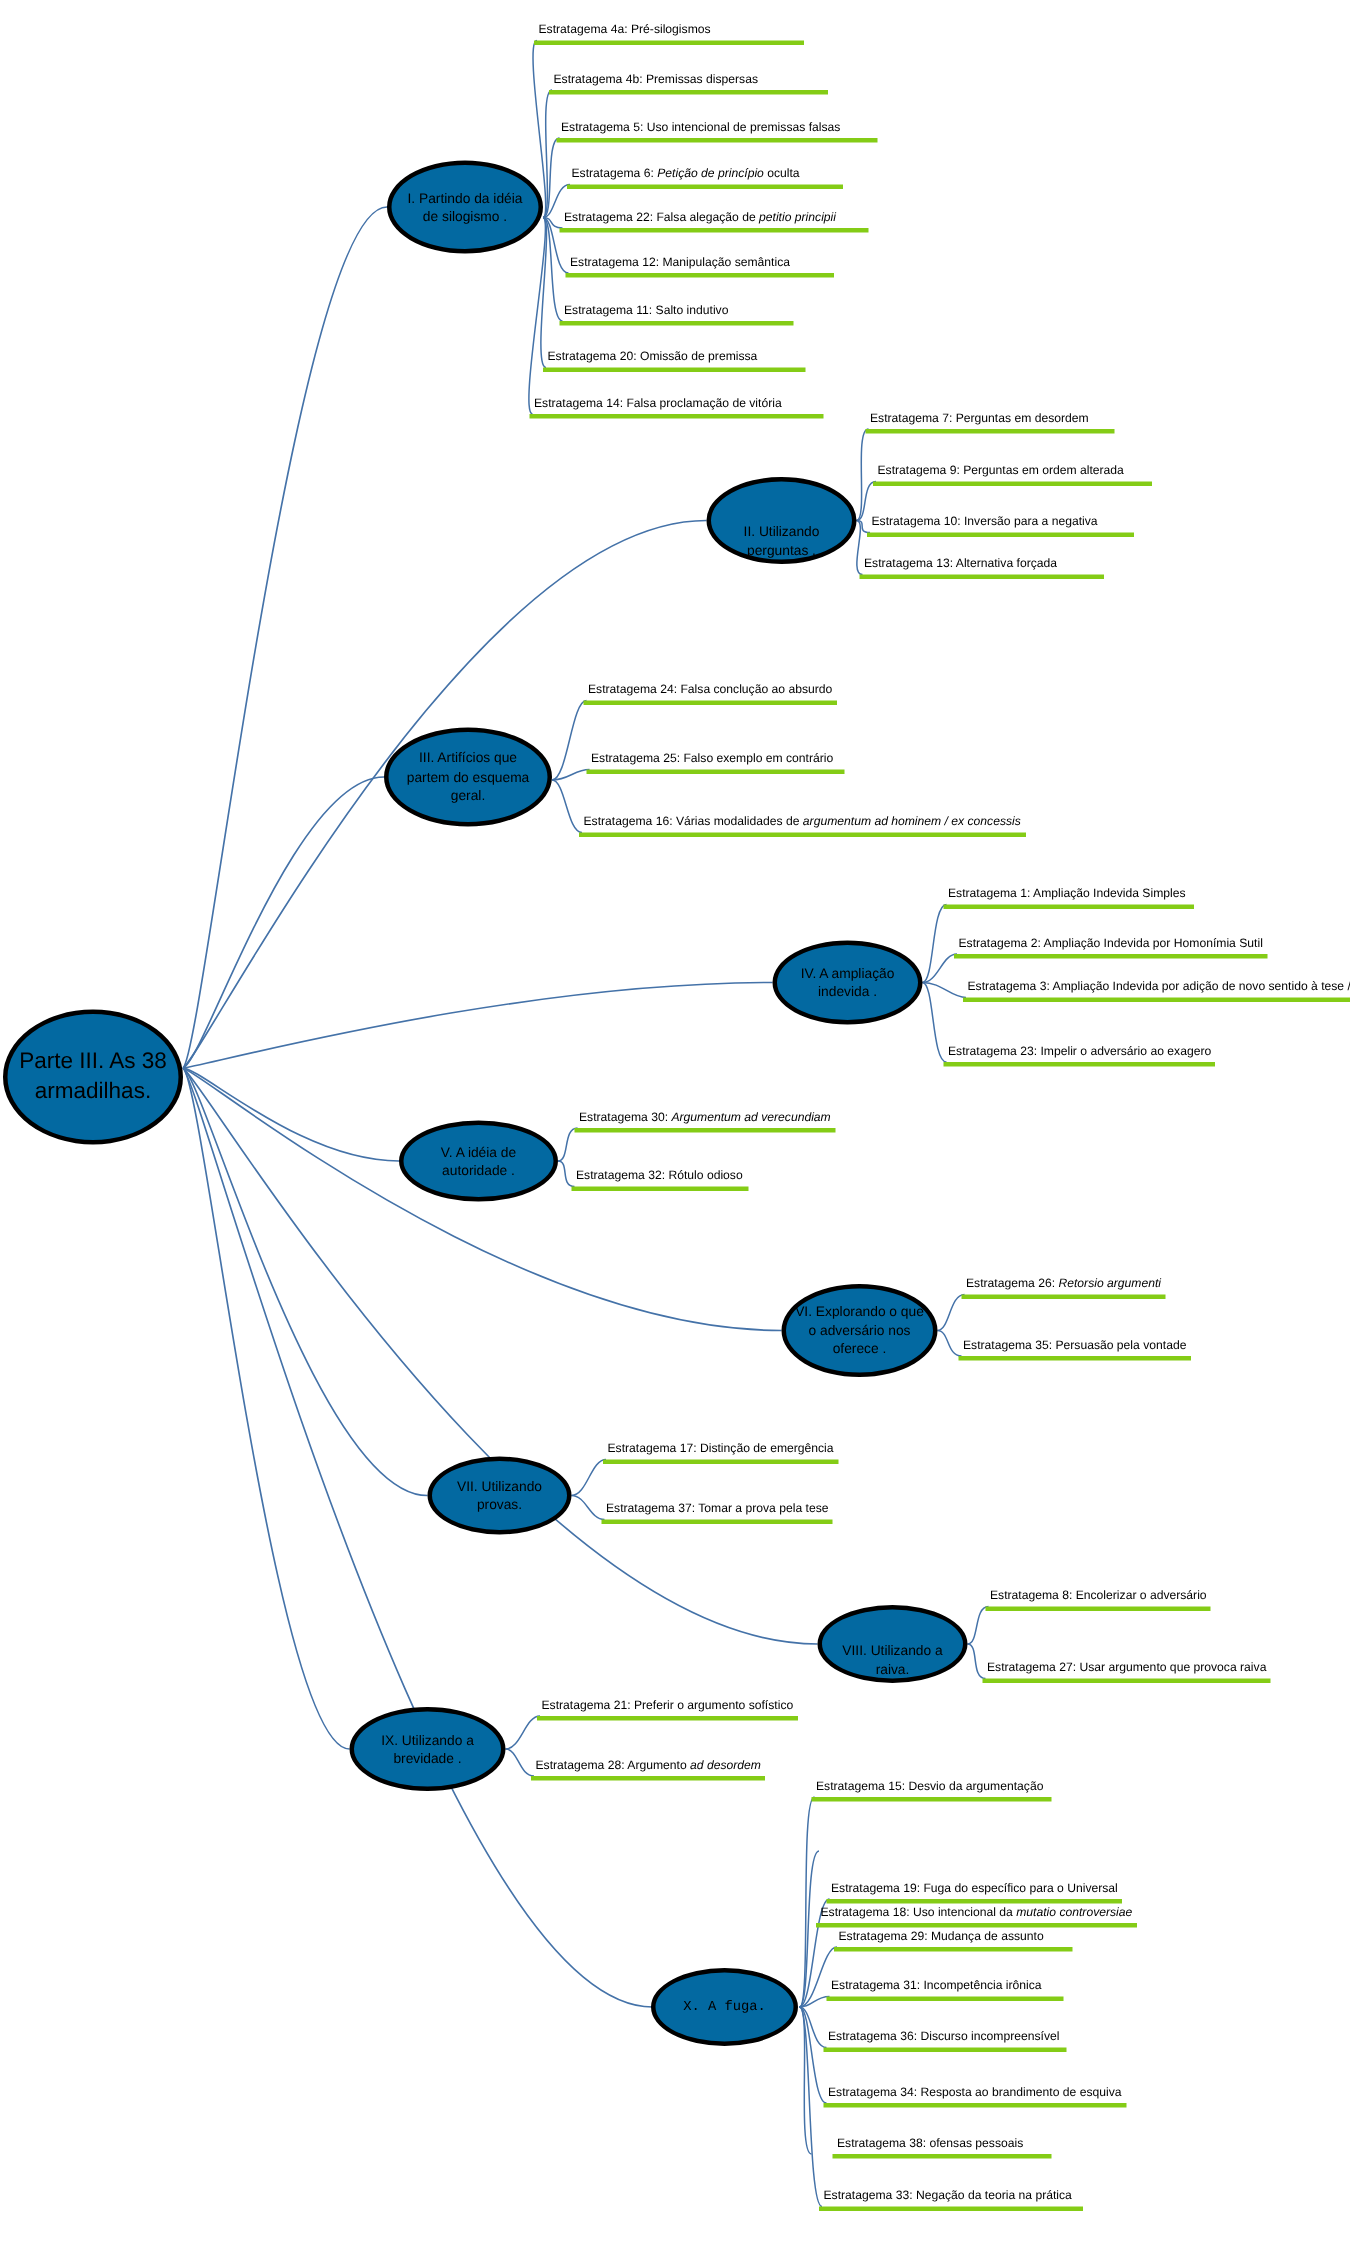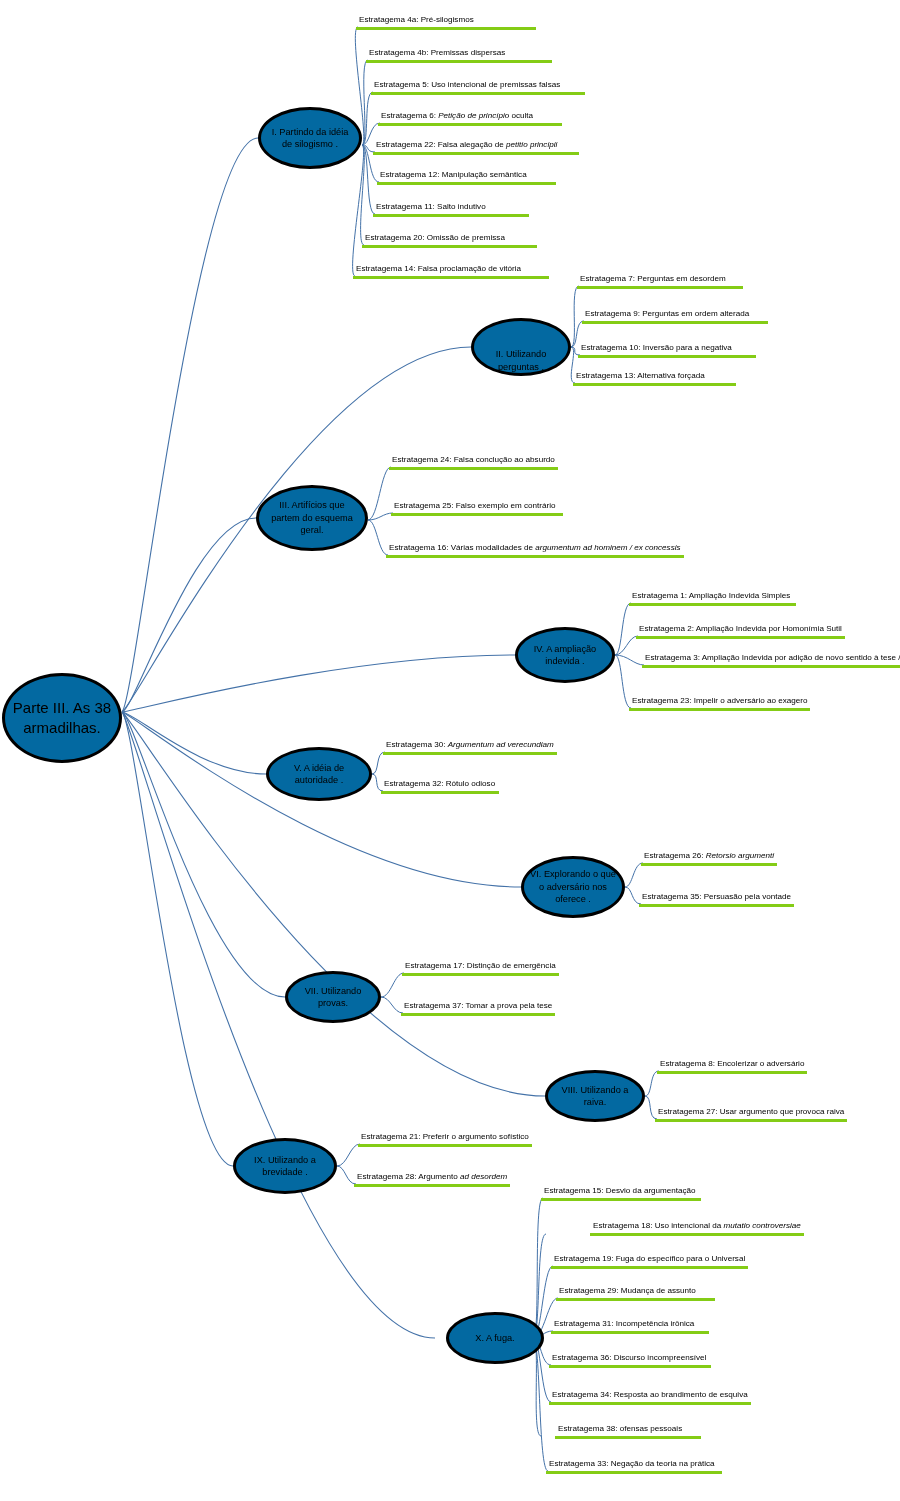--- a/index.html
+++ b/index.html
@@ -91,27 +91,27 @@
       </div>
       <div class="node branch" style="left: 266px; top: 747px; width: 106px; height: 54px;">
         <span>V. A idéia de autoridade .</span>
       </div>
       <div class="node branch" style="left: 521px; top: 856px; width: 104px; height: 62px;">
         <span>VI. Explorando o que o adversário nos oferece .</span>
       </div>
       <div class="node branch" style="left: 285px; top: 971px; width: 96px; height: 52px;">
         <span>VII. Utilizando provas.</span>
       </div>
-      <div class="node branch" style="left: 545px; top: 1070px; width: 100px; height: 52px;">
+      <div class="node branch" style="left: 545px; top: 1070px; width: 100px; height: 52px; align-items: flex-end;">
         <span>VIII. Utilizando a raiva.</span>
       </div>
       <div class="node branch" style="left: 233px; top: 1138px; width: 104px; height: 56px;">
         <span>IX. Utilizando a brevidade .</span>
       </div>
-      <div class="node branch" style="left: 446px; top: 1312px; width: 98px; height: 52px;">
+      <div class="node branch" style="left: 434px; top: 1312px; width: 98px; height: 52px; font-family: Liberation Mono, monospace;">
         <span>X. A fuga.</span>
       </div>
     </div>
   <div id="leaves">
       <div class="leaf" style="left: 356px; top: 13px; min-width: 180px;">Estratagema 4a: Pré-silogismos</div>
       <div class="leaf" style="left: 366px; top: 46px; min-width: 186px;">Estratagema 4b: Premissas dispersas</div>
       <div class="leaf" style="left: 371px; top: 78px; min-width: 214px;">Estratagema 5: Uso intencional de premissas falsas</div>
       <div class="leaf" style="left: 378px; top: 109px; min-width: 184px;">Estratagema 6: <i>Petição de princípio</i> oculta</div>
       <div class="leaf" style="left: 373px; top: 138px; min-width: 206px;">Estratagema 22: Falsa alegação de <i>petitio principii</i></div>
       <div class="leaf" style="left: 377px; top: 168px; min-width: 179px;">Estratagema 12: Manipulação semântica</div>
@@ -133,21 +133,21 @@
       <div class="leaf" style="left: 381px; top: 777px; min-width: 118px;">Estratagema 32: Rótulo odioso</div>
       <div class="leaf" style="left: 641px; top: 849px; min-width: 134px;">Estratagema 26: <i>Retorsio argumenti</i></div>
       <div class="leaf" style="left: 639px; top: 890px; min-width: 151px;">Estratagema 35: Persuasão pela vontade</div>
       <div class="leaf" style="left: 402px; top: 959px; min-width: 150px;">Estratagema 17: Distinção de emergência</div>
       <div class="leaf" style="left: 401px; top: 999px; min-width: 144px;">Estratagema 37: Tomar a prova pela tese</div>
       <div class="leaf" style="left: 657px; top: 1057px; min-width: 146px;">Estratagema 8: Encolerizar o adversário</div>
       <div class="leaf" style="left: 655px; top: 1105px; min-width: 190px;">Estratagema 27: Usar argumento que provoca raiva</div>
       <div class="leaf" style="left: 358px; top: 1130px; min-width: 172px;">Estratagema 21: Preferir o argumento sofístico</div>
       <div class="leaf" style="left: 354px; top: 1170px; min-width: 152px;">Estratagema 28: Argumento <i>ad desordem</i></div>
       <div class="leaf" style="left: 541px; top: 1184px; min-width: 160px;">Estratagema 15: Desvio da argumentação</div>
-      <div class="leaf" style="left: 544px; top: 1219px; min-width: 202px; margin-left: 46px;">Estratagema 18: Uso intencional da <i>mutatio controversiae</i></div>
+      <div class="leaf" style="left: 544px; top: 1268px; min-width: 202px;">Estratagema 18: Uso intencional da <i>mutatio controversiae</i></div>
       <div class="leaf" style="left: 551px; top: 1252px; min-width: 192px;">Estratagema 19: Fuga do específico para o Universal</div>
       <div class="leaf" style="left: 556px; top: 1284px; min-width: 159px;">Estratagema 29: Mudança de assunto</div>
       <div class="leaf" style="left: 551px; top: 1317px; min-width: 158px;">Estratagema 31: Incompetência irônica</div>
       <div class="leaf" style="left: 549px; top: 1351px; min-width: 162px;">Estratagema 36: Discurso incompreensível</div>
       <div class="leaf" style="left: 549px; top: 1388px; min-width: 194px;">Estratagema 34: Resposta ao brandimento de esquiva</div>
       <div class="leaf" style="left: 539px; top: 1422px; min-width: 146px; margin-left: 16px;">Estratagema 38: ofensas pessoais</div>
       <div class="leaf" style="left: 546px; top: 1457px; min-width: 176px;">Estratagema 33: Negação da teoria na prática</div>
     </div>
 </div>
 

